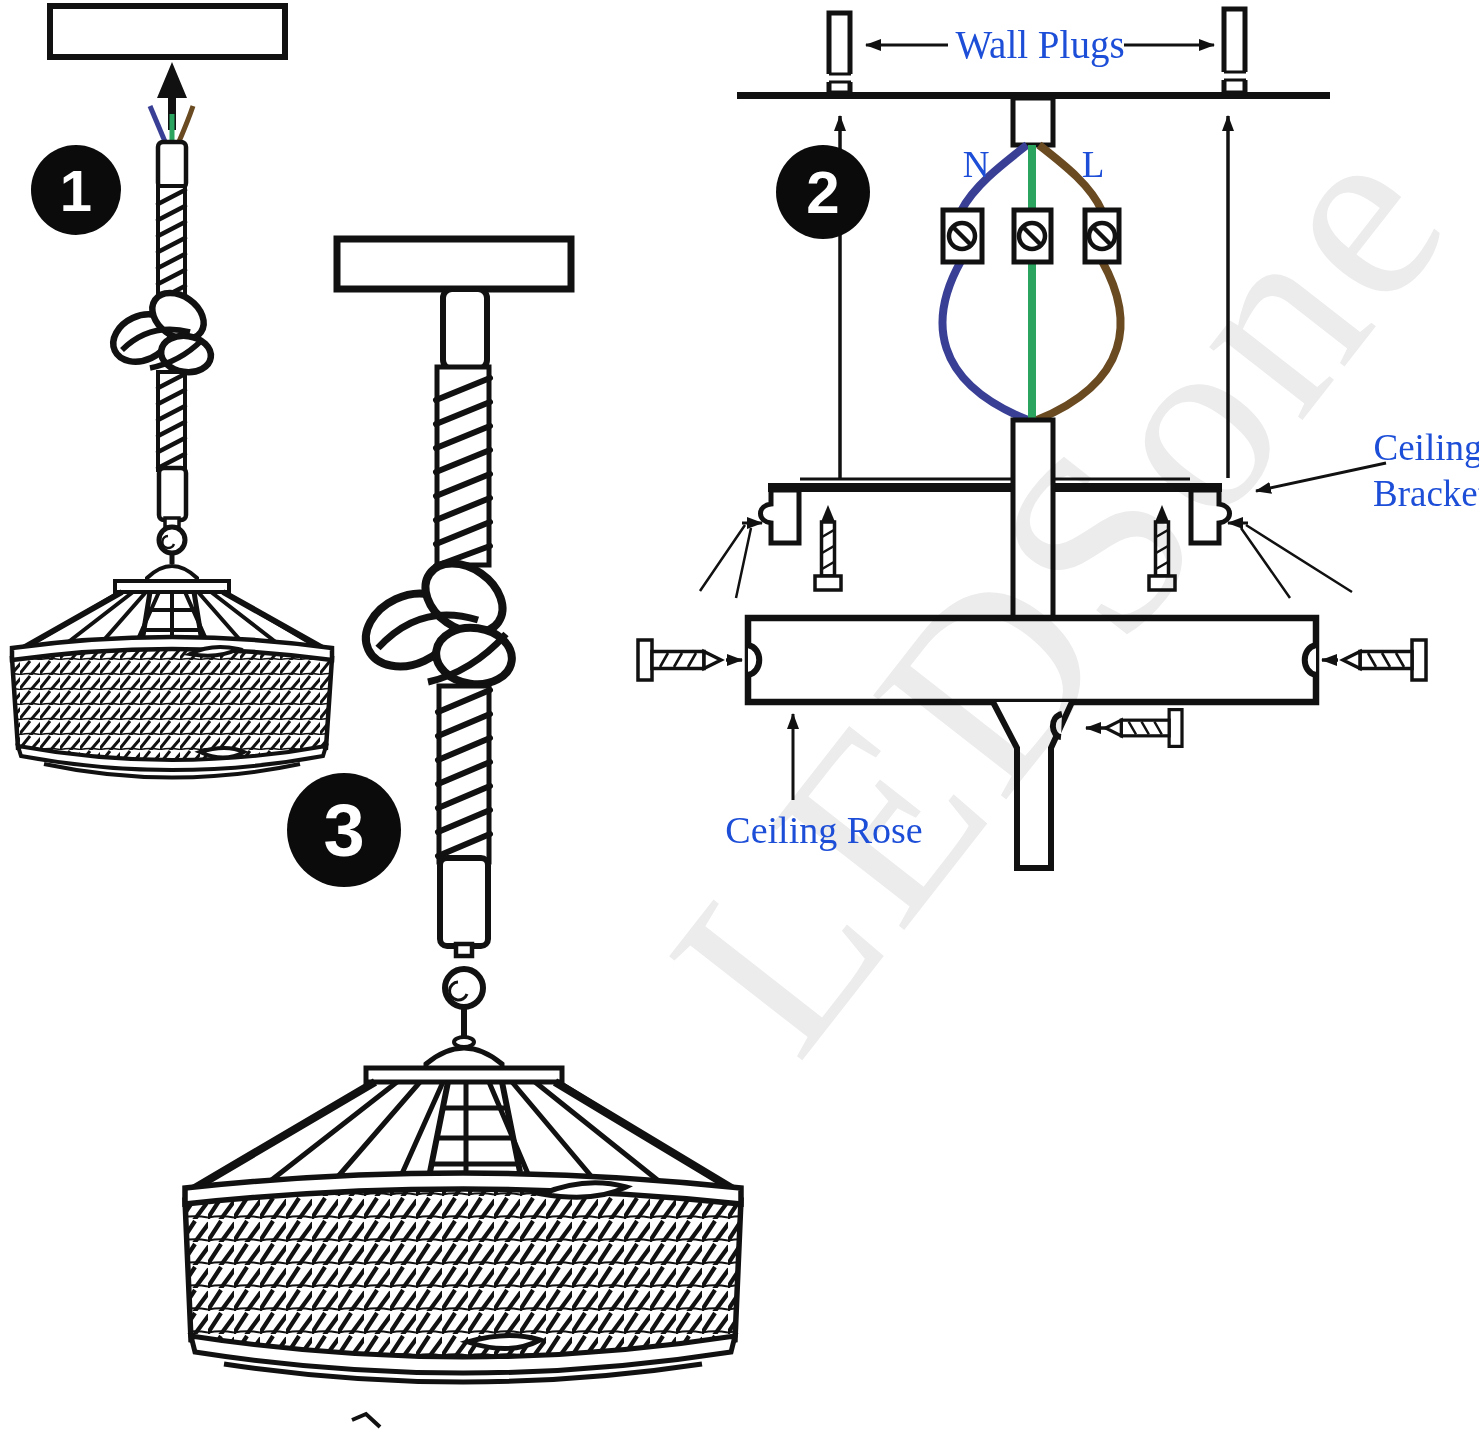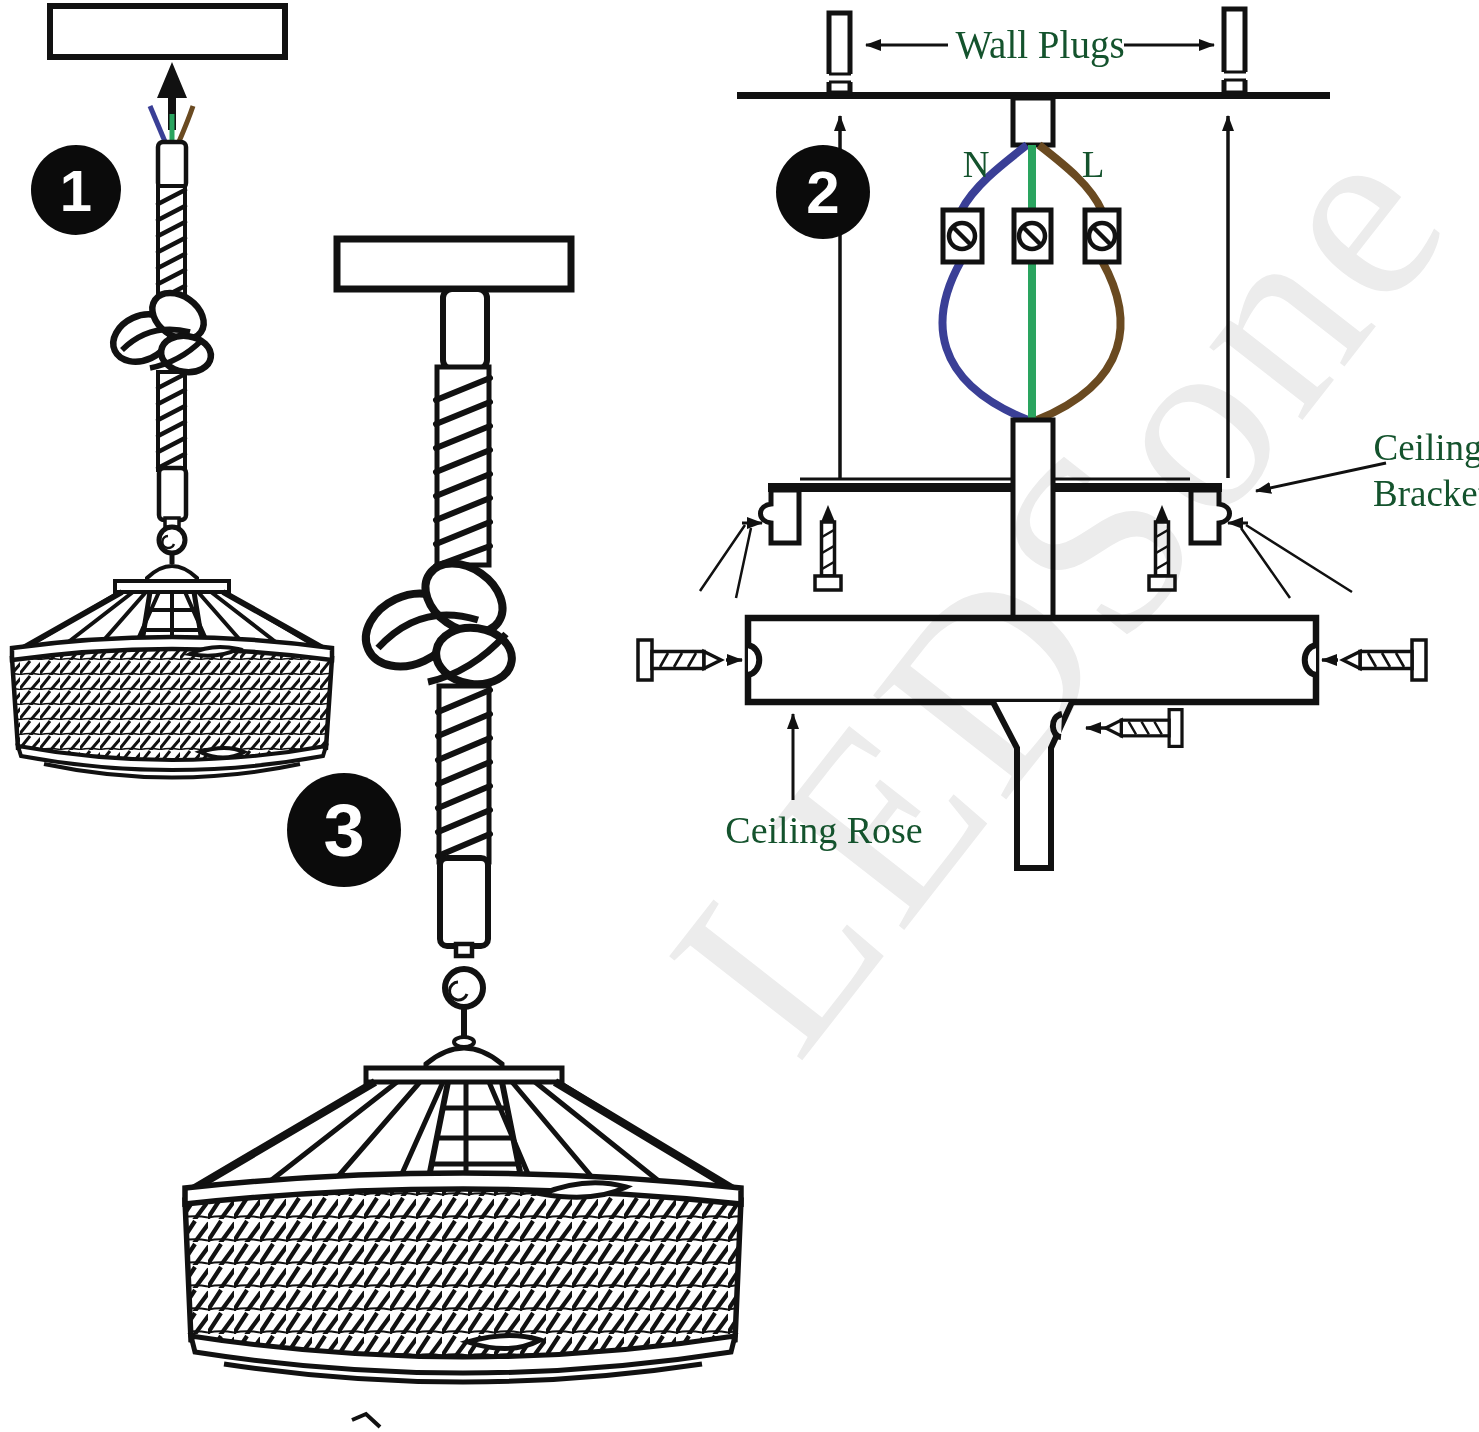--- a/index.html
+++ b/index.html
@@ -1,19 +1,19 @@
 <!DOCTYPE html>
 <html><head>
 <meta charset="utf-8">
 <style>
   html,body{margin:0;padding:0;background:#fff;}
   #stage{position:relative;width:1479px;height:1432px;background:#ffffff;overflow:hidden;
          font-family:"Liberation Serif",serif;}
   #stage svg{position:absolute;left:0;top:0;z-index:1;}
-  .lbl{position:absolute;z-index:3;color:#14532d;white-space:nowrap;}
+  .lbl{position:absolute;z-index:3;color:#1d4ed8;white-space:nowrap;}
   .serif{font-family:"Liberation Serif",serif;}
   .badge{position:absolute;z-index:4;background:#0b0b0b;border-radius:50%;
          color:#fff;display:flex;align-items:center;justify-content:center;
          font-family:"Liberation Sans",sans-serif;font-weight:bold;}
   #wm{position:absolute;z-index:2;font-family:"Liberation Serif",serif;
       font-size:258px;letter-spacing:8px;white-space:nowrap;
       mix-blend-mode:multiply;pointer-events:none;}
 </style>
 </head>
 <body>

